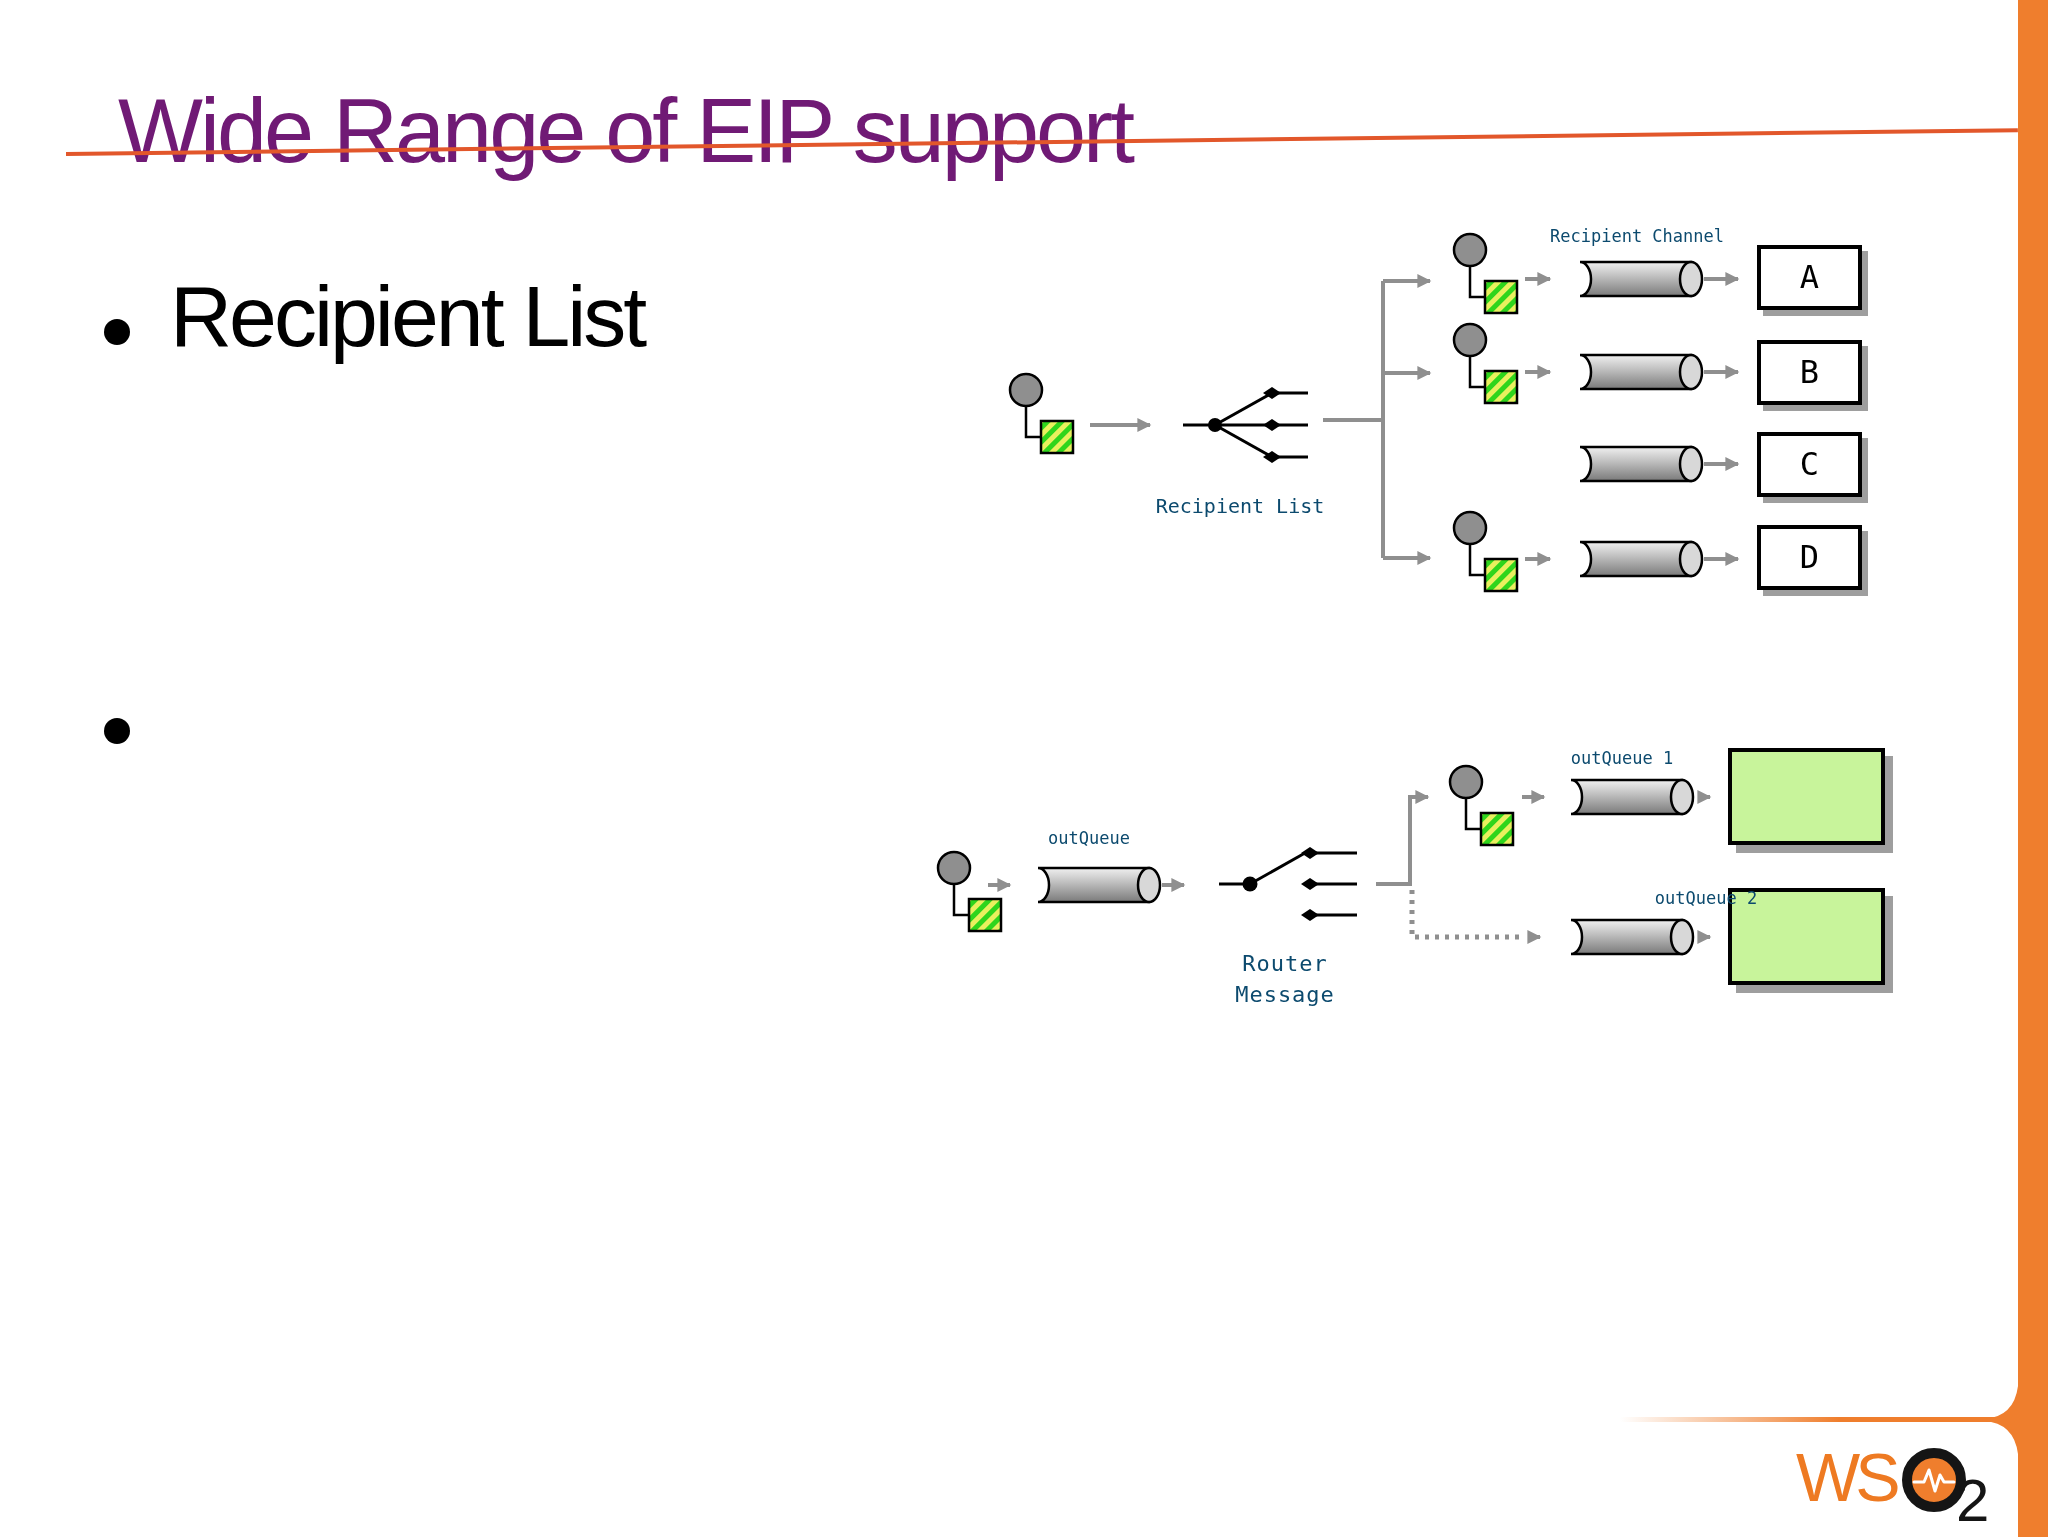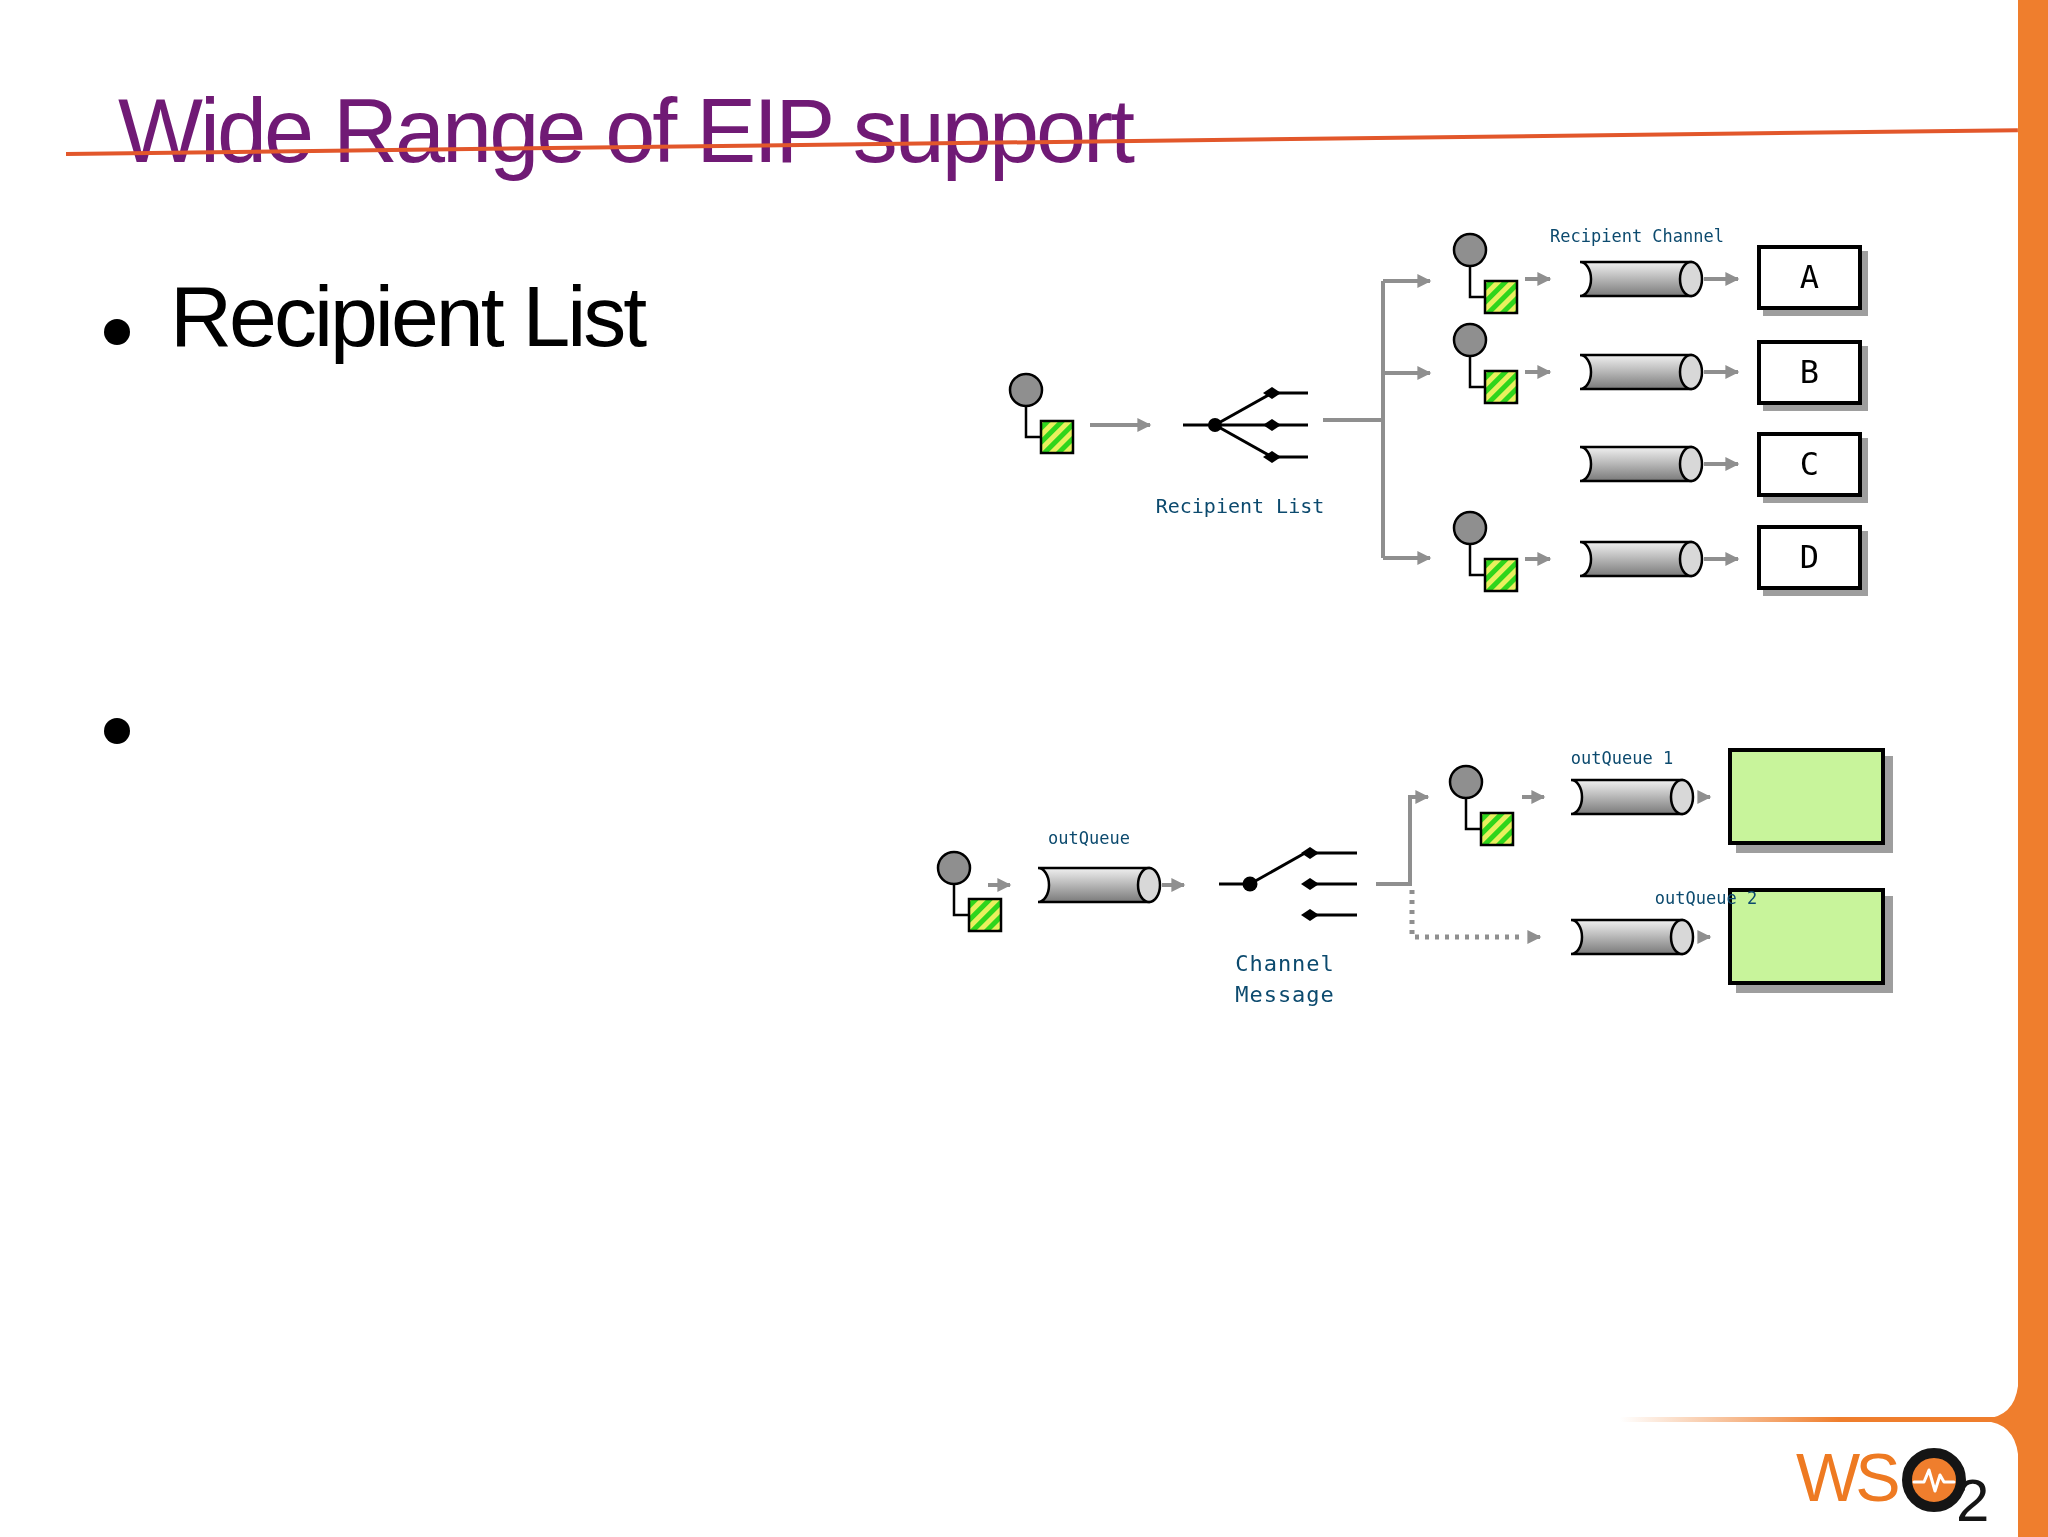--- a/index.html
+++ b/index.html
@@ -166,21 +166,21 @@
 
   <div class="lbox" style="top:245px;"><span>A</span></div>
   <div class="lbox" style="top:340px;"><span>B</span></div>
   <div class="lbox" style="top:432px;"><span>C</span></div>
   <div class="lbox" style="top:525px;"><span>D</span></div>
 
   <div class="dlabel" style="left:1487px;top:226px;width:300px;">Recipient Channel</div>
   <div class="dlabel" style="left:1090px;top:494px;width:300px;font-size:20px;">Recipient List</div>
   <div class="dlabel" style="left:989px;top:828px;width:200px;">outQueue</div>
   <div class="dlabel mr-label" style="left:1160px;top:948px;width:250px;">
-    <div>Channel</div>
+    <div>Router</div>
     <div>Message</div>
   </div>
   <div class="dlabel" style="left:1472px;top:748px;width:300px;">outQueue 1</div>
   <div class="dlabel" style="left:1556px;top:888px;width:300px;">outQueue 2</div>
 
   <div class="logo">
     <span class="logo-ws">WS</span>
     <span class="logo-ring">
       <svg width="44" height="44" viewBox="0 0 44 44">
         <polyline points="2,24 12,24 17,12 23,33 28,17 32,24 42,24" fill="none" stroke="#fff" stroke-width="3" stroke-linejoin="round" stroke-linecap="round"></polyline>

